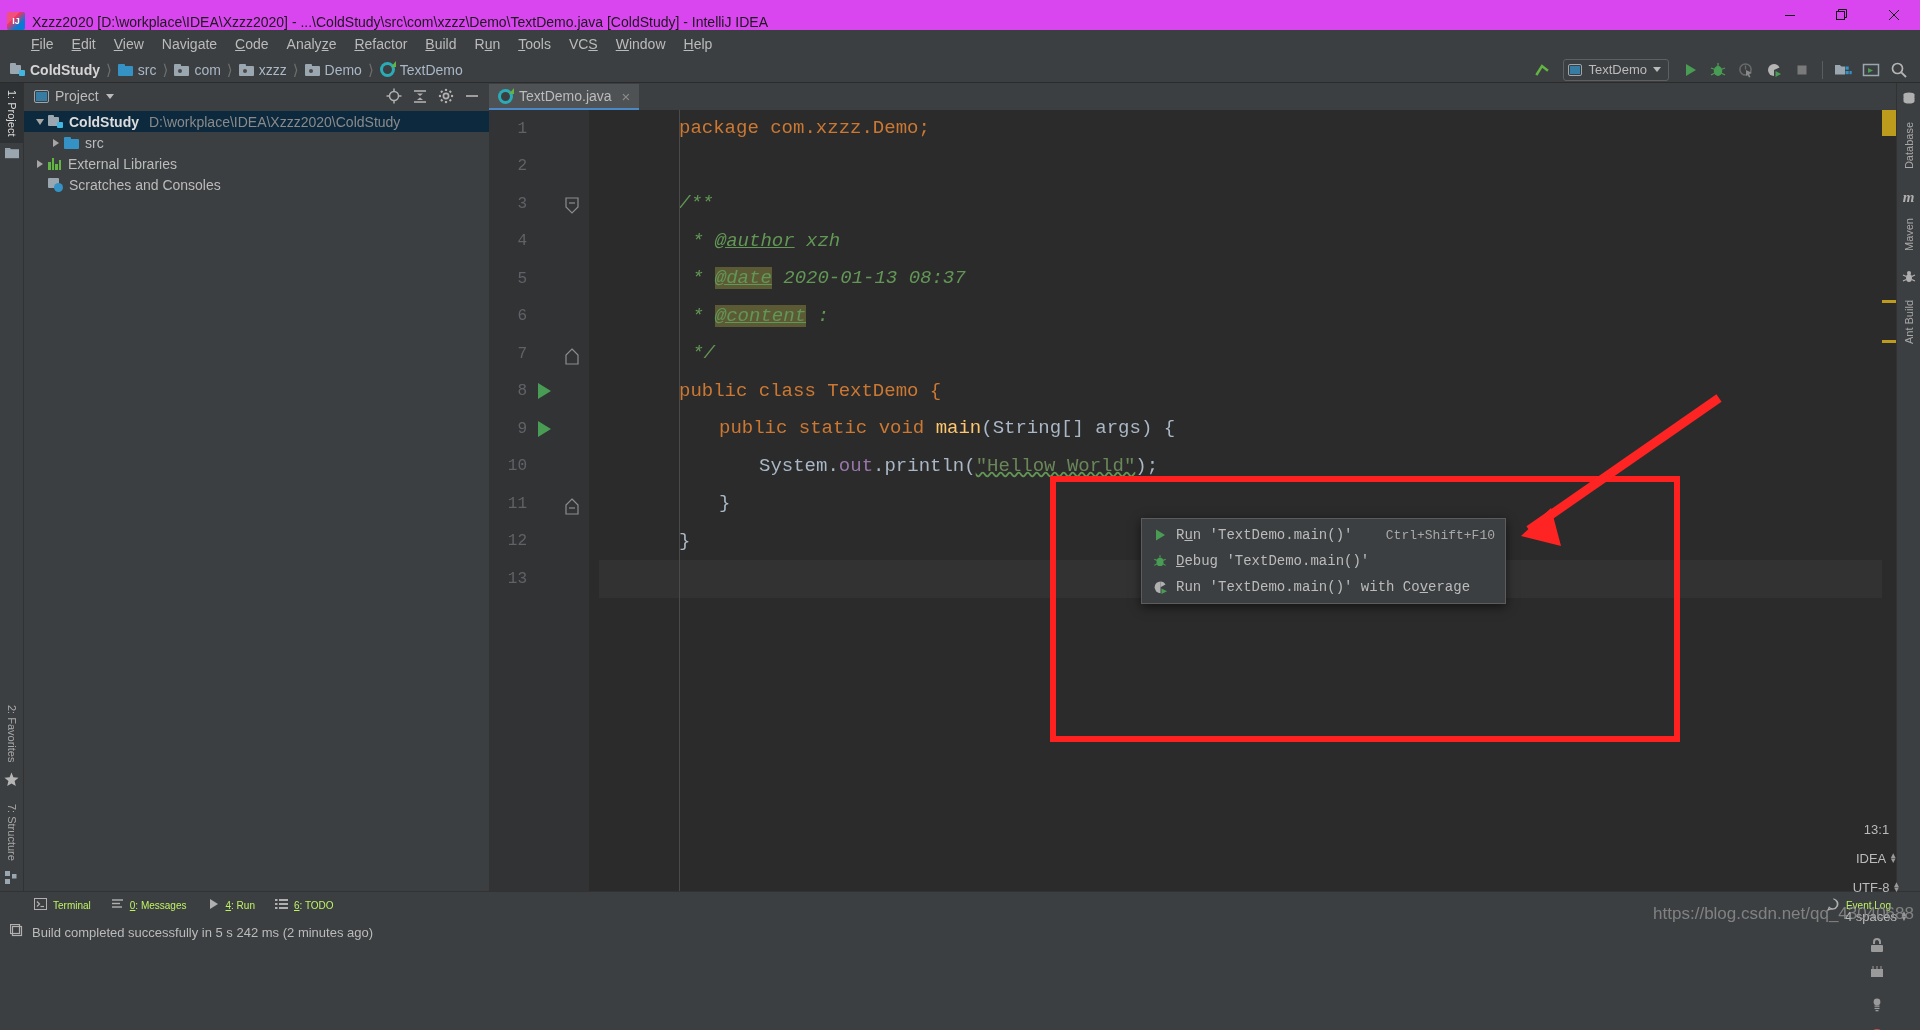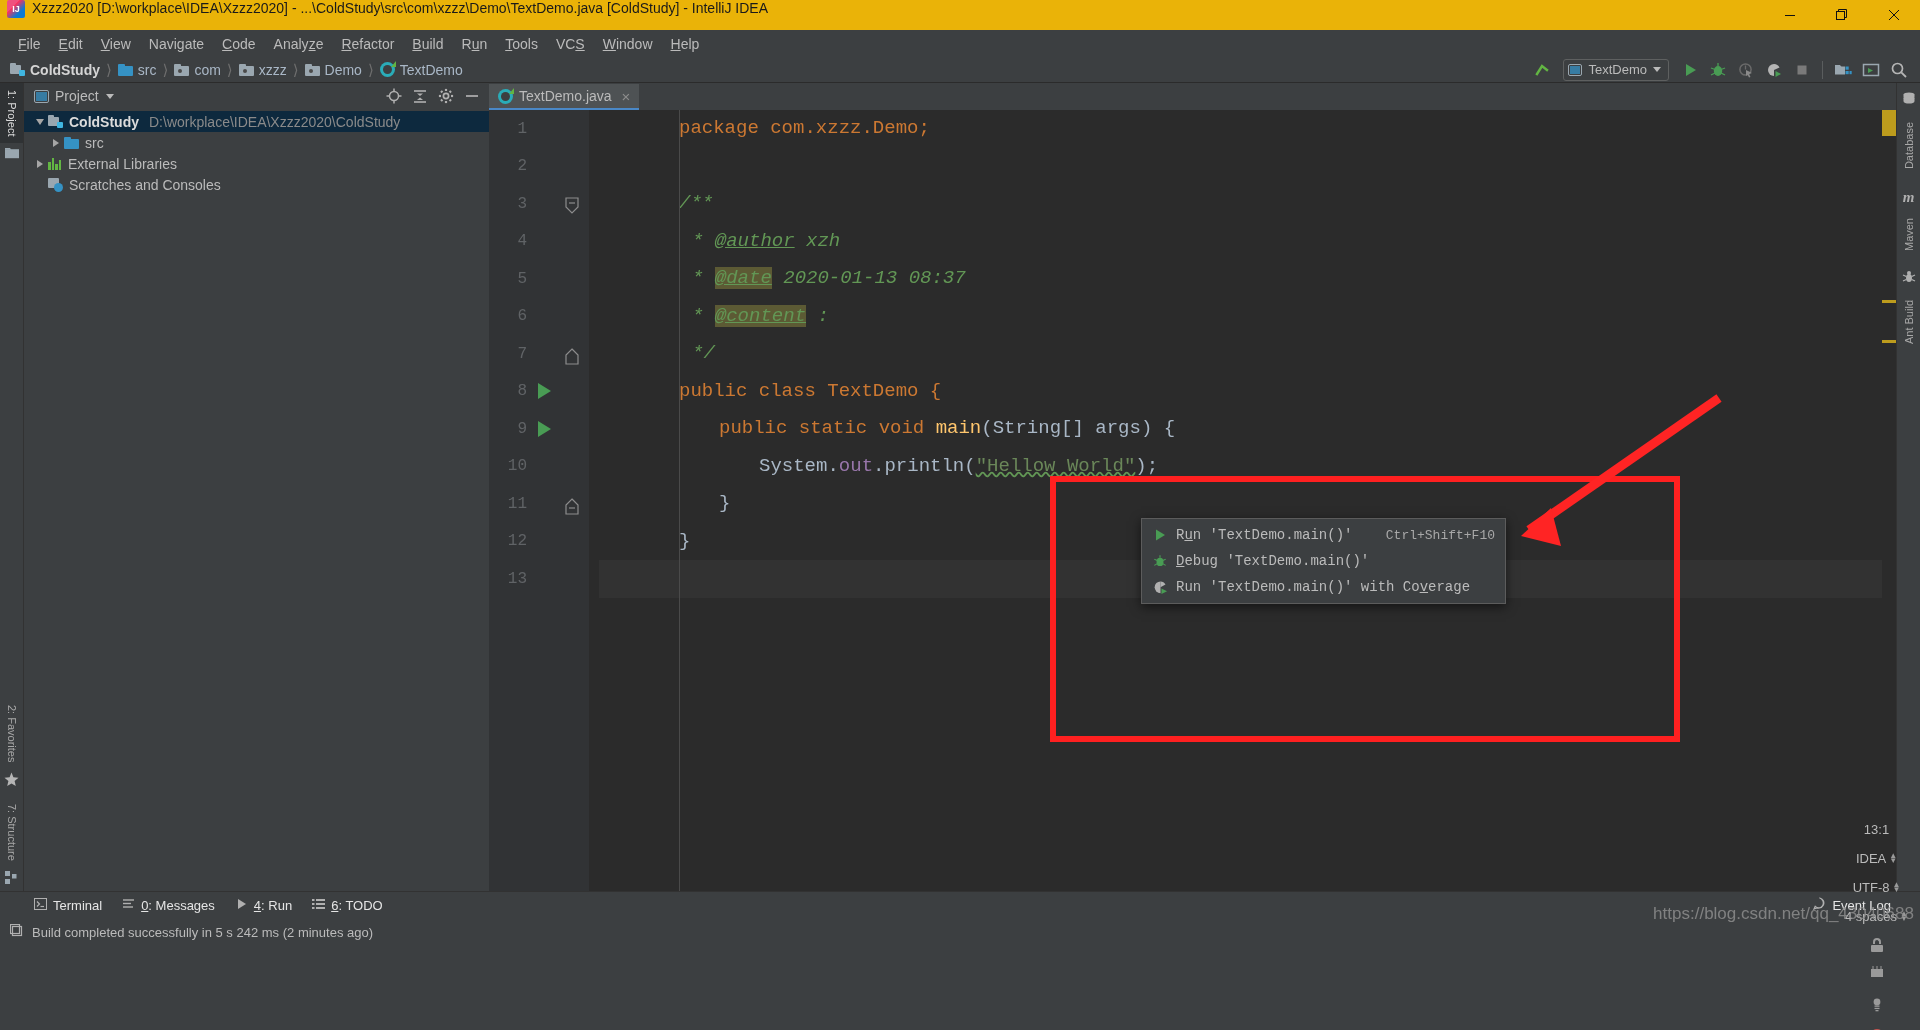--- a/index.html
+++ b/index.html
@@ -6,22 +6,22 @@
   html, body {
     width: 1920px; height: 1030px;
     overflow: hidden;
     background: #3c3f41;
     font-family: "Liberation Sans", sans-serif;
     -webkit-font-smoothing: antialiased;
   }
 
   
   #titlebar {
-    height: 30px; background: #eab308;
-    display: flex; align-items: flex-start;
+    height: 30px; background: #d946ef;
+    display: flex; align-items: flex-end;
     position: relative;
   }
   #app-logo {
     width: 18px; height: 18px; margin-left: 7px; margin-right: 7px;
     background: linear-gradient(135deg,#f0507e 0%,#f0507e 35%,#fe315d 36%,#0b7ad4 70%,#0b7ad4 100%);
     border-radius: 2px; position: relative; flex: 0 0 auto;
   }
   #app-logo::after{
     content:"IJ"; position:absolute; inset:0; color:#fff; font-size:9px;
     font-family:"Liberation Sans",sans-serif; font-weight:bold;
@@ -34,21 +34,21 @@
   #win-controls { position: absolute; right: 0; top: 0; height: 30px; display: flex; }
   .win-btn {
     width: 52px; height: 30px; display: flex; align-items: center; justify-content: center;
     color: #222;
   }
   .win-btn svg { display: block; }
 
   
   #menubar {
     height: 27px; background: #3c3f41;
-    display: flex; align-items: center; padding-left: 9px;
+    display: flex; align-items: center; padding-left: 22px;
   }
   .menu-item {
     padding: 3px 9px; font-size: 14px; color: #bbbbbb; white-space: nowrap;
   }
   .menu-item u { text-decoration: underline; }
 
   
   #navbar {
     height: 26px; background: #3c3f41;
     display: flex; align-items: center; padding-left: 10px;
@@ -204,21 +204,21 @@
     position:absolute; left:461px; top:366px; width:630px; height:266px;
     border:6px solid #ff2020; z-index:40; pointer-events:none;
   }
   #red-arrow{ position:absolute; left:880px; top:280px; width:260px; height:160px; z-index:41; pointer-events:none;}
 
   
   #bottom-strip{
     height:27px; background:#3c3f41; display:flex; align-items:center;
     border-top:1px solid #323232; padding-left:24px;
   }
-  .bbtn{ display:flex; align-items:center; gap:6px; font-size:13px; color:#e5e5e5; padding:3px 10px;}
+  .bbtn{ display:flex; align-items:center; gap:6px; font-size:10px; color:#bef264; padding:3px 10px;}
   .bbtn u{text-decoration:underline;}
   #bottom-strip .right{ margin-left:auto; display:flex; align-items:center; padding-right:19px;}
 
   #statusbar{
     height:28px; background:#3c3f41; display:flex; align-items:center;
     padding-left:10px; font-size:13px; color:#bbbbbb; position:relative;
   }
   #statusbar .msg{ margin-left:8px; }
   #statusbar .right{ margin-left:auto; display:flex; align-items:center; gap:14px; padding-right:12px;flex-direction:column;}
   .sb-item{ color:#bbbbbb; display:flex; align-items:center; gap:3px;}

